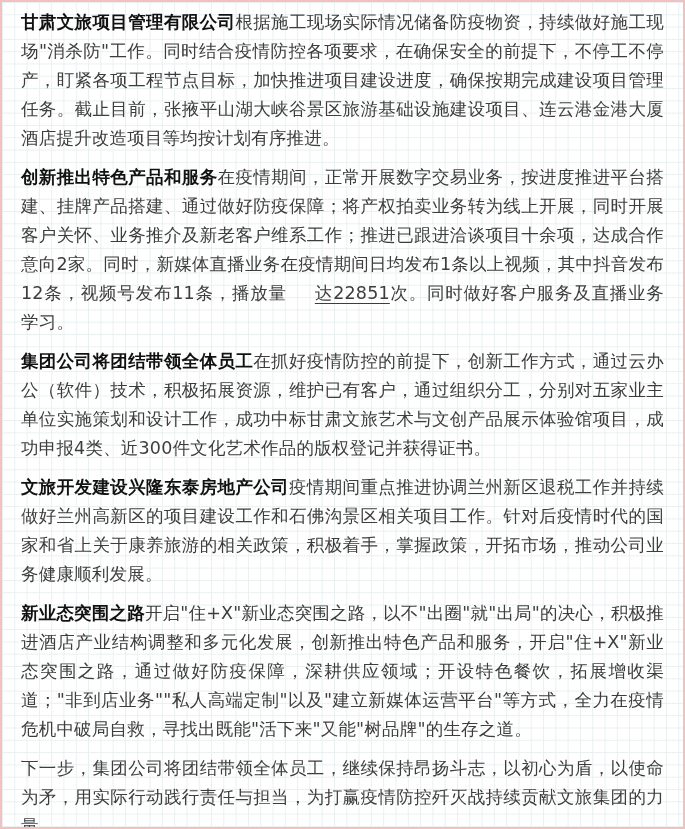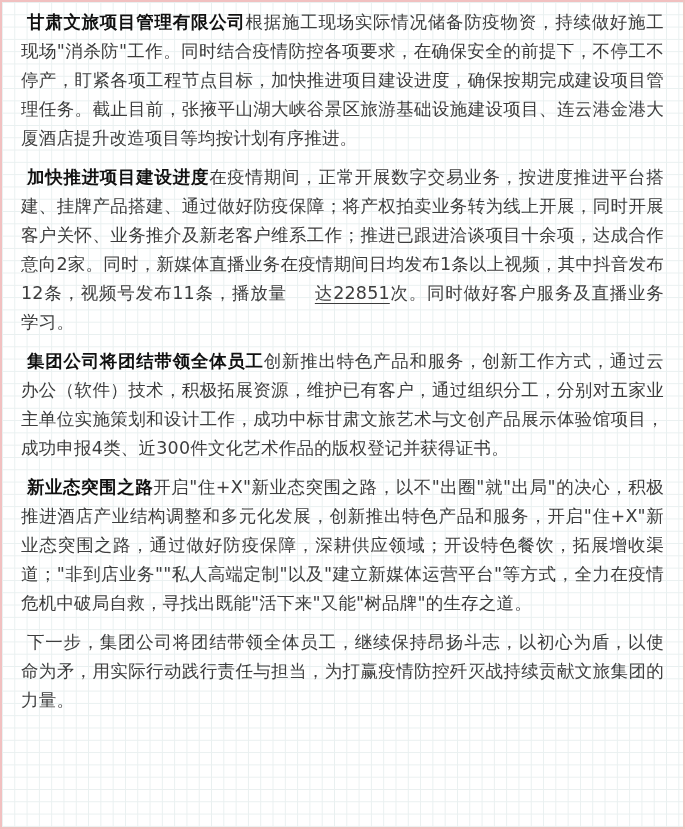--- a/index.html
+++ b/index.html
@@ -23,45 +23,47 @@
     margin: 0 0 10px 0;
     font-size: 17.5px;
     line-height: 29px;
     color: var(--body-text, #3d3d3d);
     text-align: justify;
     letter-spacing: 0.2px;
   }
   .lead {
     font-weight: 700;
     color: var(--lead-text, #111111);
-    margin-left: 6px;
   }
   .underline-seg {
     text-decoration: underline;
     text-underline-offset: 4px;
     margin-left: 28px;
   }
 </style>
 </head>
 <body>
 
 <div class="page">
 
   <p class="para">
     <span class="lead">甘肃文旅项目管理有限公司</span><span>根据施工现场实际情况储备防疫物资，持续做好施工现场"消杀防"工作。同时结合疫情防控各项要求，在确保安全的前提下，不停工不停产，盯紧各项工程节点目标，加快推进项目建设进度，确保按期完成建设项目管理任务。截止目前，张掖平山湖大峡谷景区旅游基础设施建设项目、连云港金港大厦酒店提升改造项目等均按计划有序推进。</span>
   </p>
 
   <p class="para">
-    <span class="lead">加快推进项目建设进度</span><span>在疫情期间，正常开展数字交易业务，按进度推进平台搭建、挂牌产品搭建、通过做好防疫保障；将产权拍卖业务转为线上开展，同时开展客户关怀、业务推介及新老客户维系工作；推进已跟进洽谈项目十余项，达成合作意向2家。同时，新媒体直播业务在疫情期间日均发布1条以上视频，其中抖音发布12条，视频号发布11条，播放量</span><span class="underline-seg">达22851</span><span>次。同时做好客户服务及直播业务学习。</span>
+    <span class="lead">创新推出特色产品和服务</span><span>在疫情期间，正常开展数字交易业务，按进度推进平台搭建、挂牌产品搭建、通过做好防疫保障；将产权拍卖业务转为线上开展，同时开展客户关怀、业务推介及新老客户维系工作；推进已跟进洽谈项目十余项，达成合作意向2家。同时，新媒体直播业务在疫情期间日均发布1条以上视频，其中抖音发布12条，视频号发布11条，播放量</span><span class="underline-seg">达22851</span><span>次。同时做好客户服务及直播业务学习。</span>
   </p>
 
   <p class="para">
-    <span class="lead">集团公司将团结带领全体员工</span><span>创新推出特色产品和服务，创新工作方式，通过云办公（软件）技术，积极拓展资源，维护已有客户，通过组织分工，分别对五家业主单位实施策划和设计工作，成功中标甘肃文旅艺术与文创产品展示体验馆项目，成功申报4类、近300件文化艺术作品的版权登记并获得证书。</span>
+    <span class="lead">集团公司将团结带领全体员工</span><span>在抓好疫情防控的前提下，创新工作方式，通过云办公（软件）技术，积极拓展资源，维护已有客户，通过组织分工，分别对五家业主单位实施策划和设计工作，成功中标甘肃文旅艺术与文创产品展示体验馆项目，成功申报4类、近300件文化艺术作品的版权登记并获得证书。</span>
   </p>
 
+  <p class="para">
+    <span class="lead">文旅开发建设兴隆东泰房地产公司</span><span>疫情期间重点推进协调兰州新区退税工作并持续做好兰州高新区的项目建设工作和石佛沟景区相关项目工作。针对后疫情时代的国家和省上关于康养旅游的相关政策，积极着手，掌握政策，开拓市场，推动公司业务健康顺利发展。</span>
+  </p>
 
   <p class="para">
     <span class="lead">新业态突围之路</span><span>开启"住+X"新业态突围之路，以不"出圈"就"出局"的决心，积极推进酒店产业结构调整和多元化发展，创新推出特色产品和服务，开启"住+X"新业态突围之路，通过做好防疫保障，深耕供应领域；开设特色餐饮，拓展增收渠道；"非到店业务""私人高端定制"以及"建立新媒体运营平台"等方式，全力在疫情危机中破局自救，寻找出既能"活下来"又能"树品牌"的生存之道。</span>
   </p>
 
   <p class="para">
     <span class="lead"></span><span>下一步，集团公司将团结带领全体员工，继续保持昂扬斗志，以初心为盾，以使命为矛，用实际行动践行责任与担当，为打赢疫情防控歼灭战持续贡献文旅集团的力量。</span>
   </p>
 
 </div>

